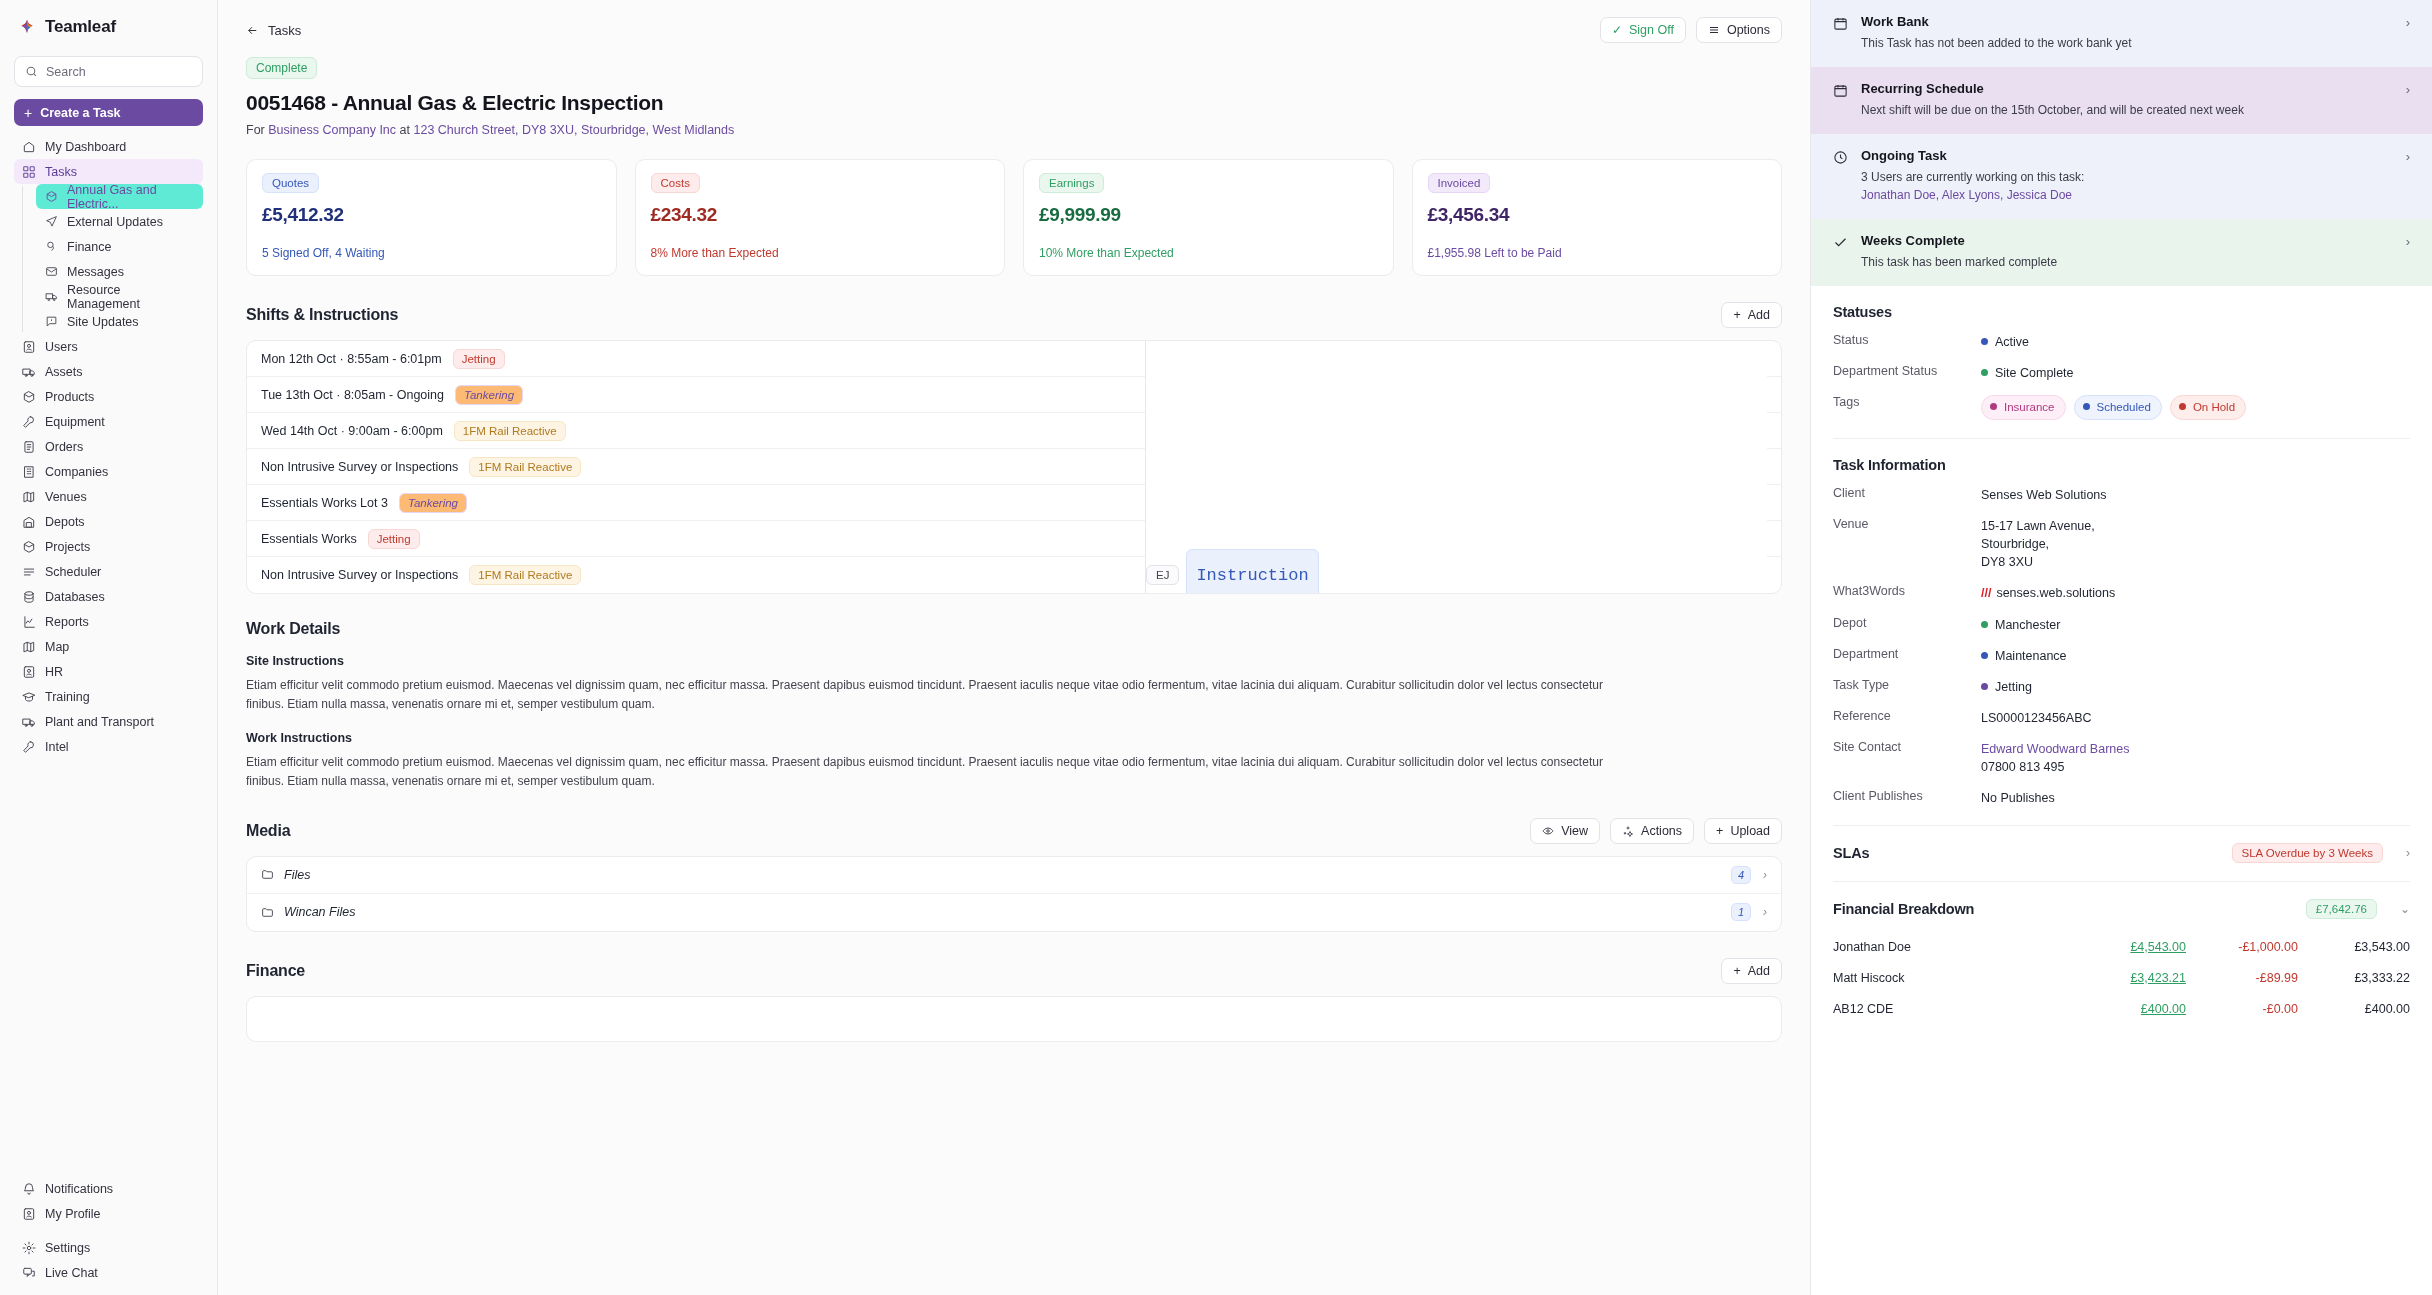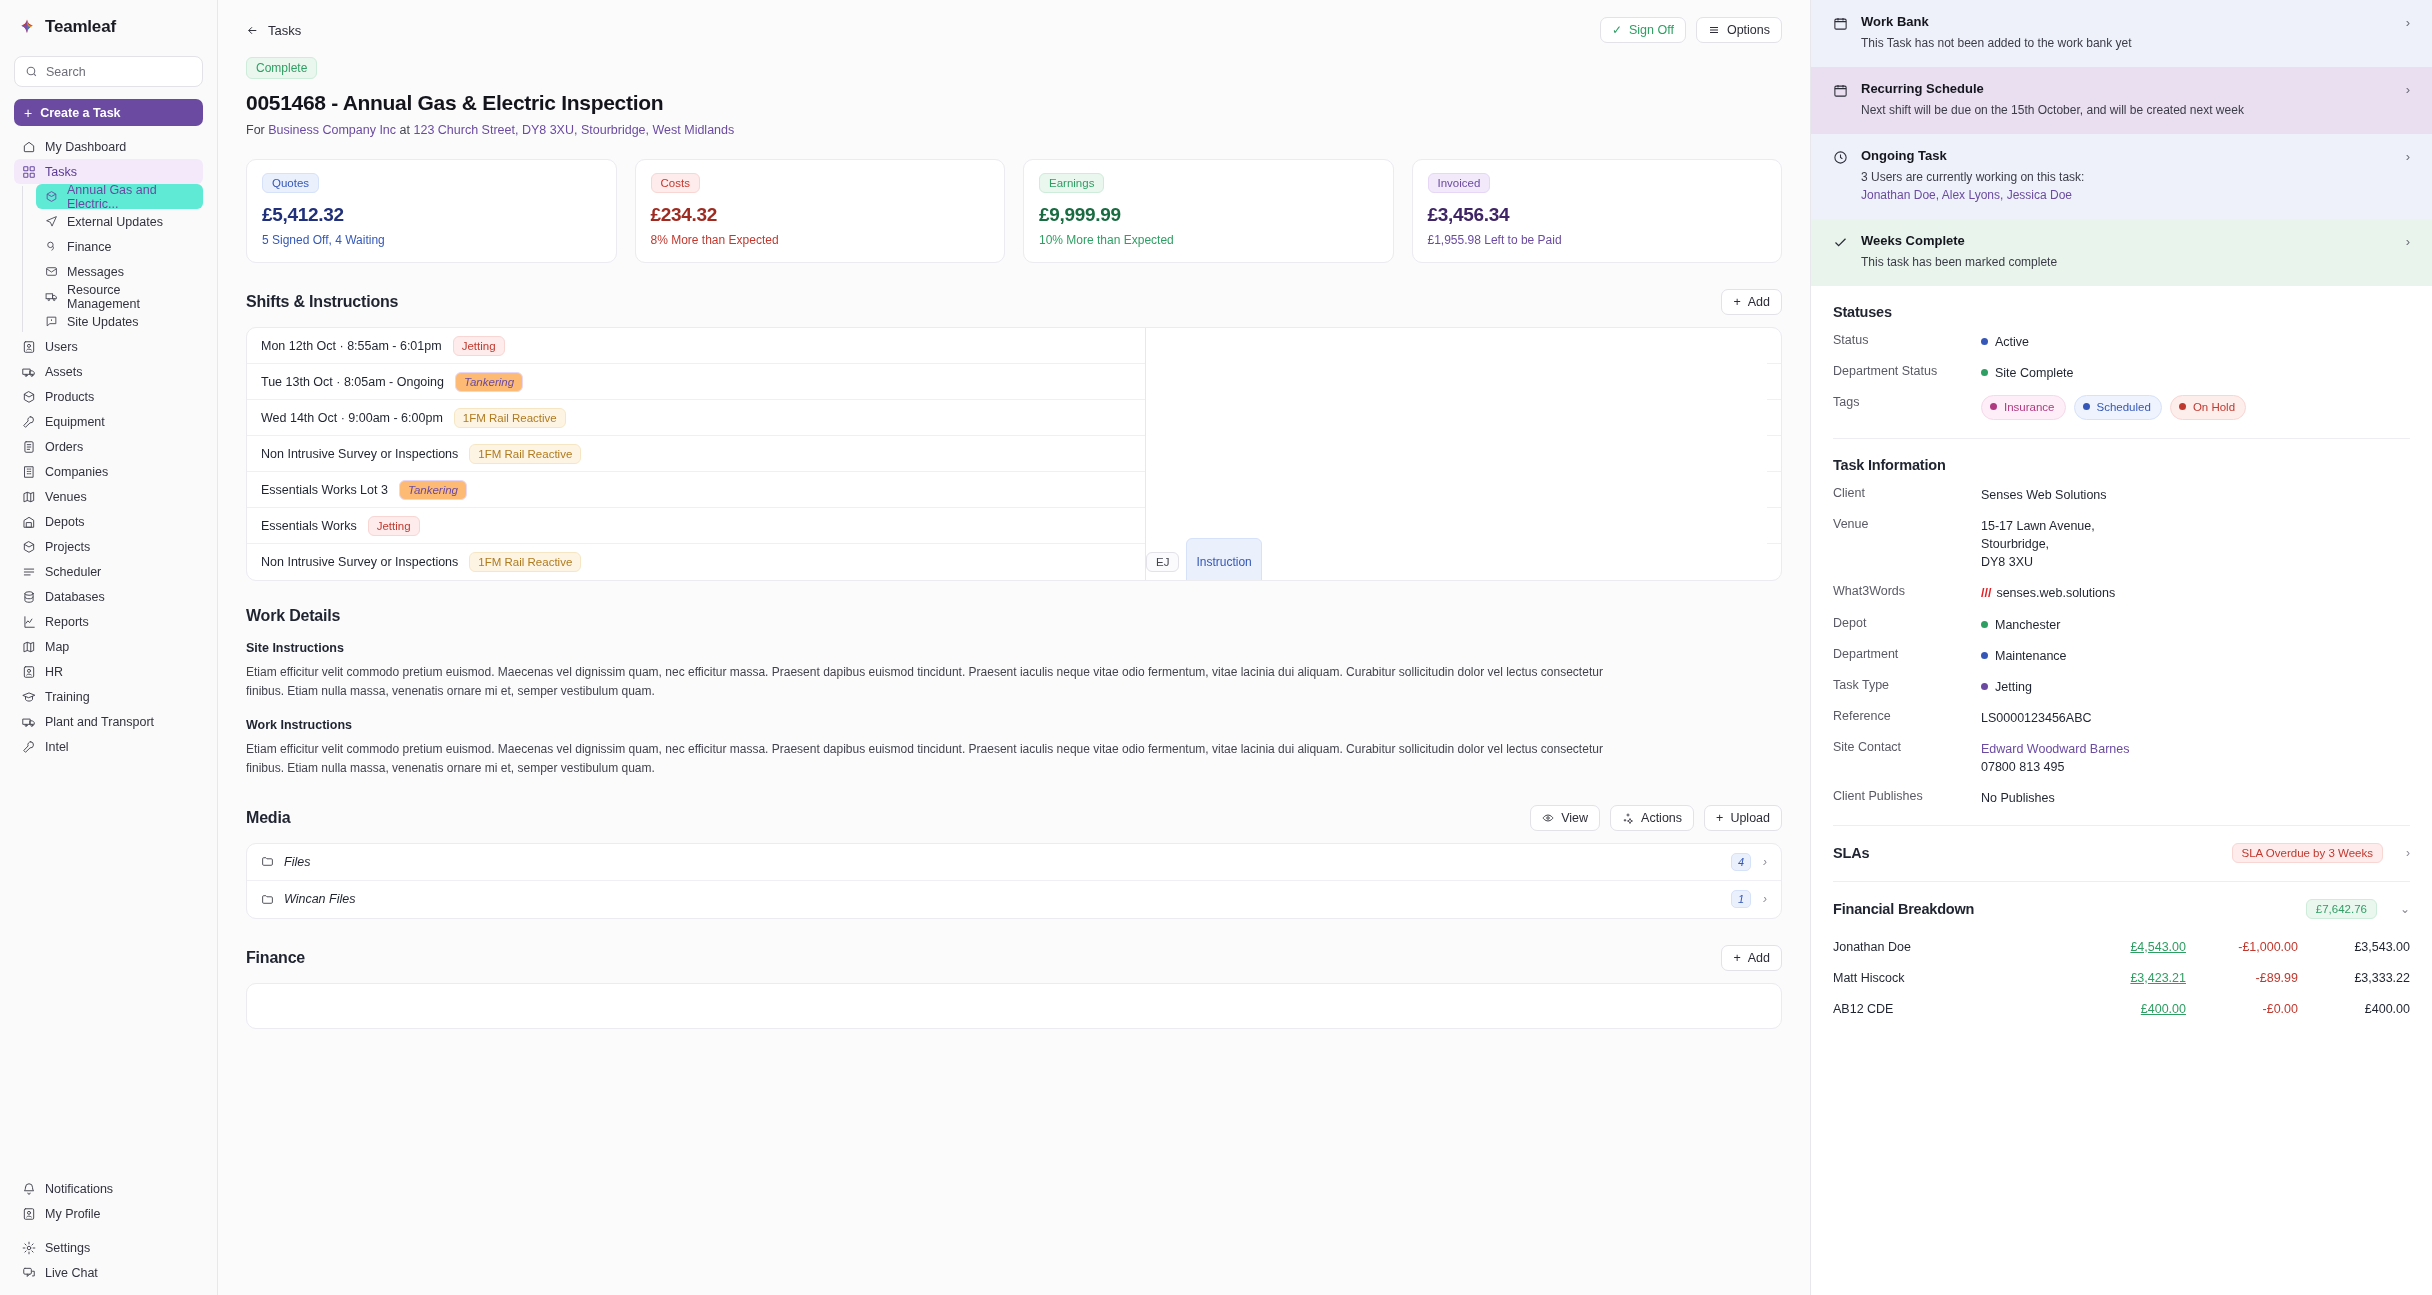--- a/index.html
+++ b/index.html
@@ -114,21 +114,21 @@
   .chip { display: inline-block; font-size: 11.5px; border-radius: 6px; padding: 3px 9px; border: 1px solid transparent; }
   .chip.blue { color: #3558b8; background: #eaf0fc; border-color: #d6e1fa; }
   .chip.red  { color: #c0392f; background: #fdeceb; border-color: #f8d6d3; }
   .chip.green{ color: #2f9e63; background: #eaf7ef; border-color: #cdecd9; }
   .chip.purple{ color: #6b4ba1; background: #f2e9fb; border-color: #e6d7f6; }
   .stat-val { font-size: 19px; font-weight: 700; margin-top: 11px; letter-spacing: -0.3px; }
   .stat-val.blue { color: #21307a; }
   .stat-val.red { color: #9e2b22; }
   .stat-val.green { color: #196b41; }
   .stat-val.purple { color: #3f2566; }
-  .stat-note { font-size: 12px; margin-top: 7px; }
+  .stat-note { font-size: 12px; margin-top: 20px; }
   .stat-note.blue { color: #3558b8; }
   .stat-note.red { color: #c0392f; }
   .stat-note.green { color: #2f9e63; }
   .stat-note.purple { color: #6b4ba1; }
 
   .section-head {
     display: flex; align-items: center; justify-content: space-between;
     padding: 26px 28px 0 28px;
   }
   .section-title { font-size: 16px; font-weight: 700; letter-spacing: -0.2px; }
@@ -152,21 +152,21 @@
   .row-label { color: #1f2430; white-space: nowrap; }
   .row-meta { color: #44444f; white-space: nowrap; }
   .tag { font-size: 11.5px; border-radius: 6px; padding: 3px 8px; border: 1px solid transparent; white-space: nowrap; }
   .tag.jetting { color: #c0392f; background: #fdeceb; border-color: #f8d6d3; }
   .tag.tankering { color: #6b4ba1; background: #fdba74; border-color: #e6d7f6; font-style: italic; }
   .tag.rail { color: #b07a1e; background: #fdf4e3; border-color: #f6e6c4; }
   .pill {
     font-size: 11.5px; border-radius: 6px; padding: 3px 9px;
     border: 1px solid #e2e2e8; background: #fbfbfd; color: #44444f; white-space: nowrap;
   }
-  .status { font-size: 12px; border-radius: 6px; padding: 16px 9px; border: 1px solid transparent; white-space: nowrap; }
+  .status { font-size: 17px; border-radius: 6px; padding: 16px 9px; border: 1px solid transparent; white-space: nowrap; font-family: Liberation Mono, monospace; }
   .status.complete { color: #2f9e63; background: #eaf7ef; border-color: #cdecd9; }
   .status.progress { color: #6b4ba1; background: #f2e9fb; border-color: #e6d7f6; }
   .status.scheduled { color: #3558b8; background: #eaf0fc; border-color: #d6e1fa; }
   .status.instruction { color: #3558b8; background: #eaf0fc; border-color: #d6e1fa; }
 
   .wd { padding: 26px 28px 0 28px; }
   .wd-title { font-size: 16px; font-weight: 700; letter-spacing: -0.2px; }
   .wd-sub { font-size: 12.5px; font-weight: 700; margin-top: 16px; color: #1f2430; }
   .wd-body { font-size: 12px; line-height: 1.62; color: #44444f; margin-top: 8px; max-width: 1390px; }
 

